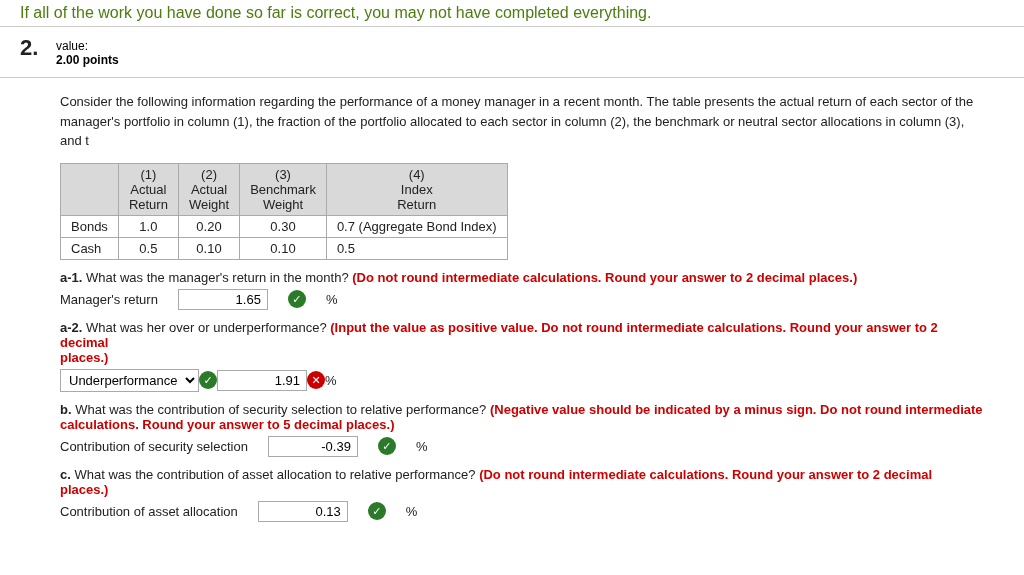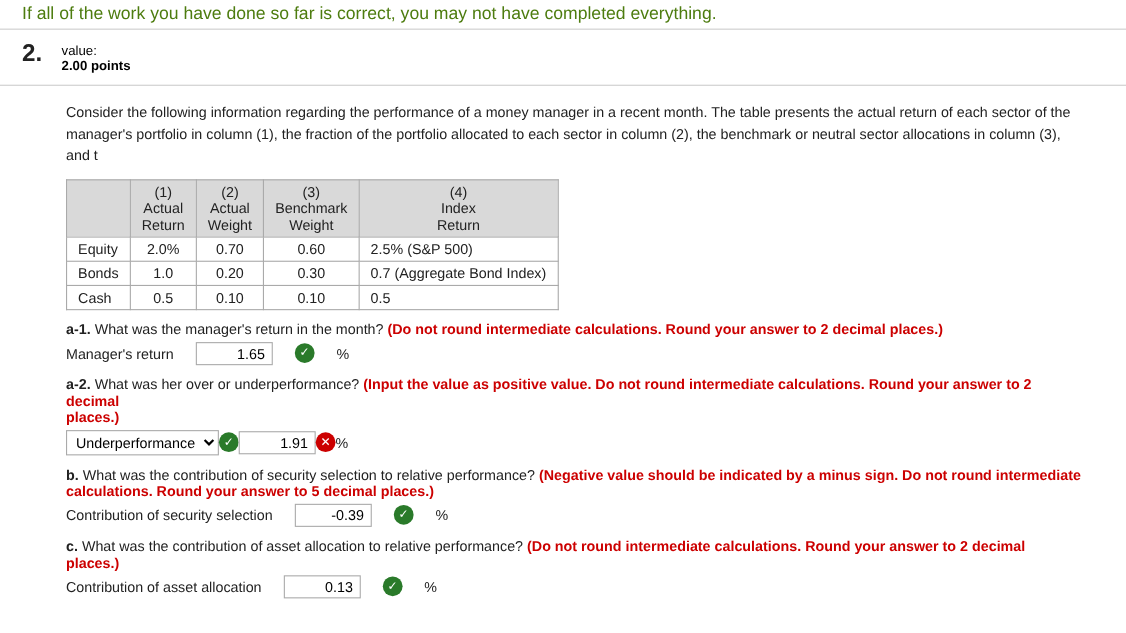--- a/index.html
+++ b/index.html
@@ -89,21 +89,21 @@
       display: flex;
       align-items: center;
       gap: 20px;
       margin-bottom: 8px;
       font-size: 13px;
     }
     .answer-input {
       border: 1px solid #aaa;
       padding: 2px 6px;
       font-size: 13px;
-      width: 70px;
+      width: 90px;
       text-align: right;
     }
     .check-icon {
       display: inline-block;
       width: 18px;
       height: 18px;
       background: #2a7a2a;
       border-radius: 50%;
       text-align: center;
       line-height: 18px;
@@ -185,27 +185,20 @@
           <span>Weight</span>
         </th>
         <th>
           <span>(4)</span><br>
           <span>Index</span><br>
           <span>Return</span>
         </th>
       </tr>
     </thead>
     <tbody id="table-body">
-    <tr>
-      <td class="left-label">Equity</td>
-      <td>2.0%</td>
-      <td>0.70</td>
-      <td>0.60</td>
-      <td class="notes-col">2.5% (S&amp;P 500)</td>
-    </tr>
         <tr>
       <td class="left-label">Bonds</td>
       <td>1.0</td>
       <td>0.20</td>
       <td>0.30</td>
       <td class="notes-col">0.7   (Aggregate Bond Index)</td>
     </tr>
         <tr>
       <td class="left-label">Cash</td>
       <td>0.5</td>

